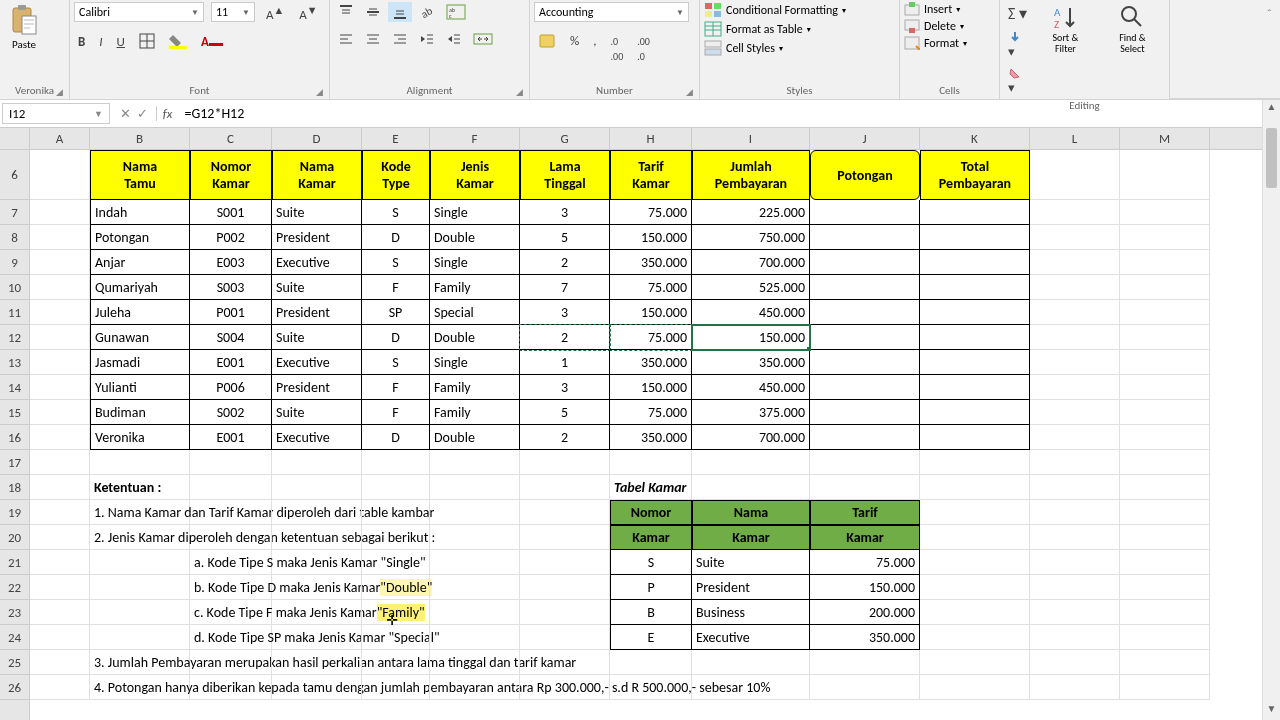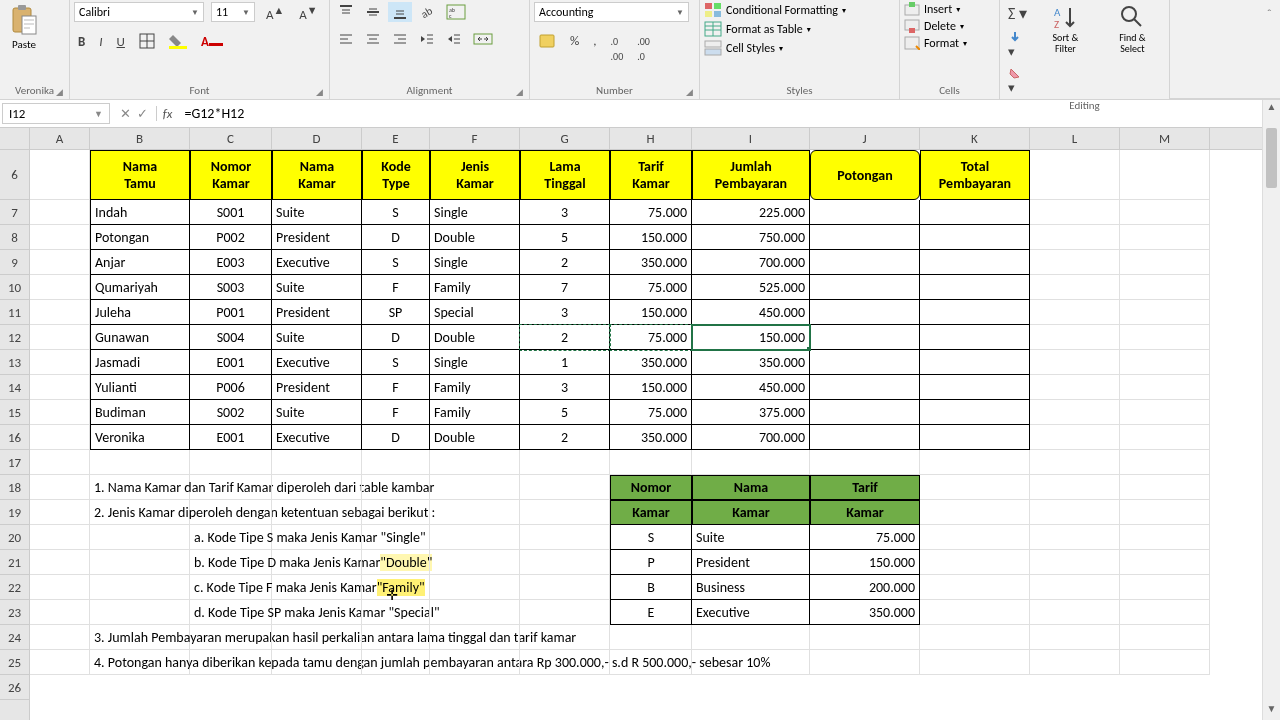--- a/index.html
+++ b/index.html
@@ -579,20 +579,35 @@
           <div class="cell " style="width: 90px;"></div>
           <div class="cell " style="width: 82px;"></div>
           <div class="cell " style="width: 118px;"></div>
           <div class="cell " style="width: 110px;"></div>
           <div class="cell " style="width: 110px;"></div>
           <div class="cell " style="width: 90px;"></div>
           <div class="cell " style="width: 90px;"></div>
         </div>
         <div class="grid-row">
           <div class="cell " style="width: 60px;"></div>
+          <div class="cell boldtxt" style="width: 100px; overflow: visible;">Ketentuan :</div>
+          <div class="cell " style="width: 82px;"></div>
+          <div class="cell " style="width: 90px;"></div>
+          <div class="cell " style="width: 68px;"></div>
+          <div class="cell " style="width: 90px;"></div>
+          <div class="cell " style="width: 90px;"></div>
+          <div class="cell boldital" style="width: 82px; overflow: visible;">Tabel Kamar</div>
+          <div class="cell " style="width: 118px;"></div>
+          <div class="cell " style="width: 110px;"></div>
+          <div class="cell " style="width: 110px;"></div>
+          <div class="cell " style="width: 90px;"></div>
+          <div class="cell " style="width: 90px;"></div>
+        </div>
+        <div class="grid-row">
+          <div class="cell " style="width: 60px;"></div>
           <div class="cell " style="width: 100px; overflow: visible;">1. Nama Kamar dan Tarif Kamar diperoleh dari table kambar</div>
           <div class="cell " style="width: 82px;"></div>
           <div class="cell " style="width: 90px;"></div>
           <div class="cell " style="width: 68px;"></div>
           <div class="cell " style="width: 90px;"></div>
           <div class="cell " style="width: 90px;"></div>
           <div class="cell hdr-green b-all" style="width: 82px;">Nomor</div>
           <div class="cell hdr-green b-all" style="width: 118px;">Nama</div>
           <div class="cell hdr-green b-all" style="width: 110px;">Tarif</div>
           <div class="cell " style="width: 110px;"></div>

